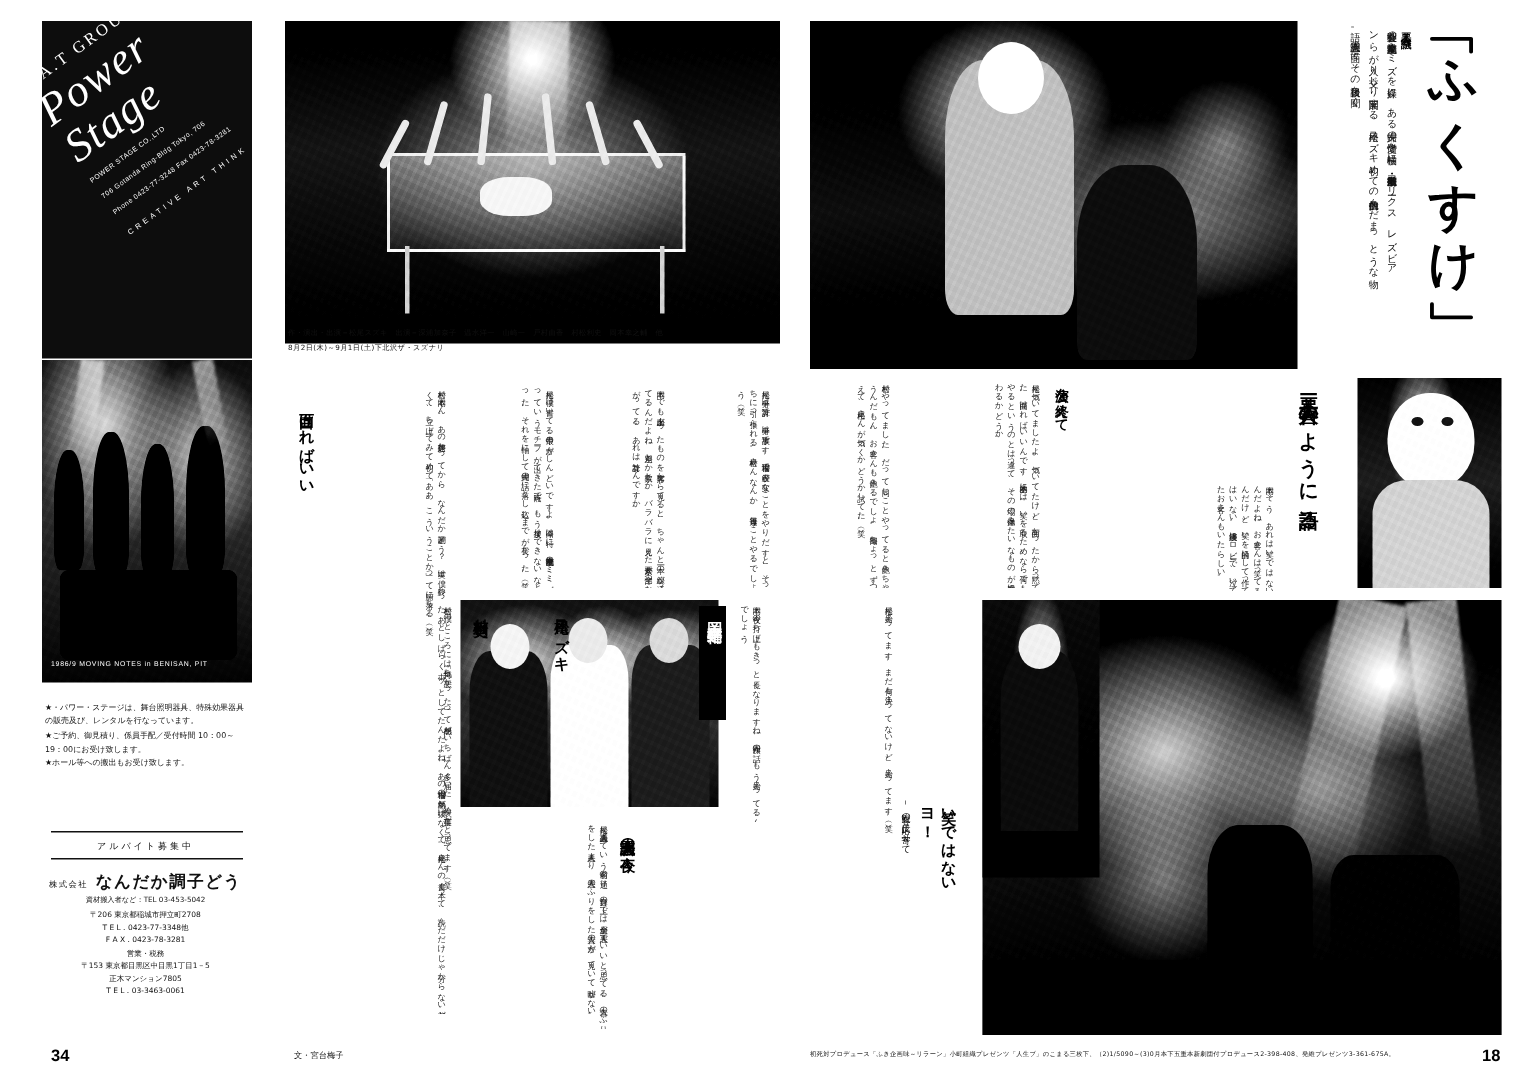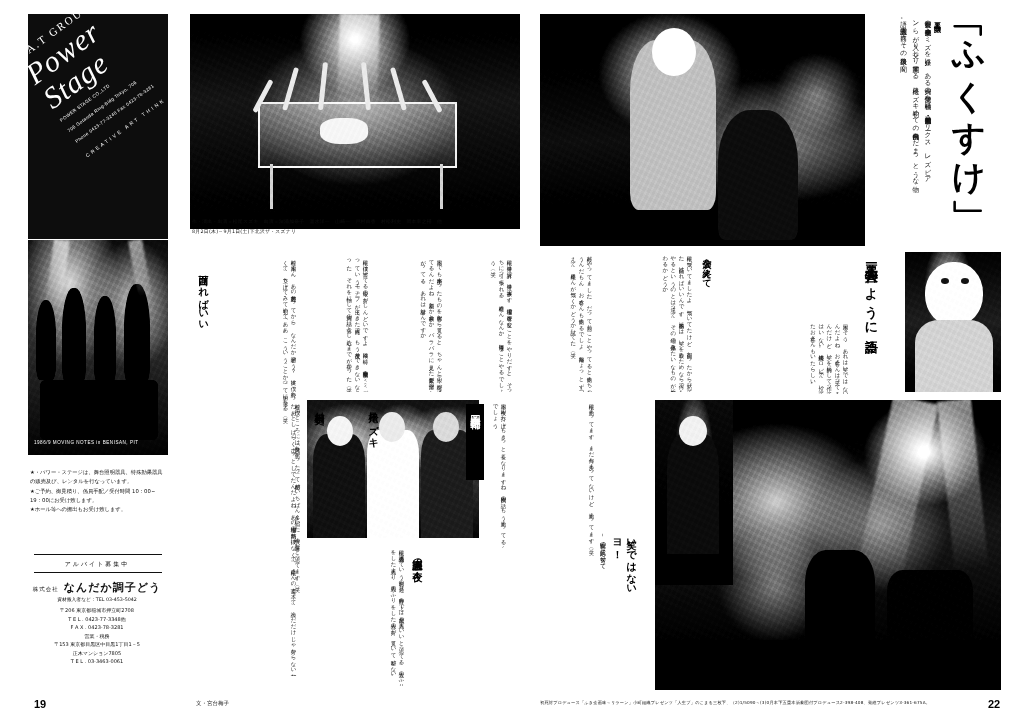--- a/index.html
+++ b/index.html
@@ -435,18 +435,18 @@
   <div class="col-body" style="left:448px; top:256px; width:66px; height:136px;">松尾　半分は計算で、半分は事故です。稽古場で役者が変なことをやりだすと、そっちに引っ張られる。村松さんなんか、毎日違うことやるでしょう。（笑）</div>
   <div class="col-body" style="left:520px; top:252px; width:74px; height:140px;">村松　やってました。だって同じことやってると飽きちゃうんだもん。お客さんも飽きるでしょ。毎回ちょっとずつ変えて、松尾さんが気づくかどうか試してた。（笑）</div>
   <div class="col-body" style="left:598px; top:252px; width:96px; height:140px;">松尾　気づいてましたよ。気づいてたけど、面白かったから黙ってた。面白ければいいんです、基本的には。笑いを取るためなら何でもやるというのとは違って、その場の体温みたいなものが客席に伝わるかどうか。</div>
   <div class="col-body" style="left:700px; top:320px; width:150px; height:74px;">岡本　そう、あれは笑いではないんだよね。お客さんは笑ってるんだけど、笑いを目的にして作ってはいない。終演後にロビーで、泣いてたお客さんもいたらしい。</div>
 
   <div class="col-body" style="left:196px; top:400px; width:106px; height:280px;">村松　僕のところには「気持ち悪かった」って感想がいちばん多く届いた。褒め言葉だと思ってます。（笑）</div>
   <div class="col-body" style="left:308px; top:546px; width:98px; height:140px;">松尾　悪人会議っていう名前の通り、舞台の上では全員が悪人でいいと思ってる。善人のふりをした悪人より、悪人のふりをした善人の方が、見ていて嘘がない。</div>
   <div class="col-body" style="left:412px; top:400px; width:96px; height:148px;">岡本　今夜の打ち上げもきっと長くなりますね。次回作の話、もう始まってるんでしょう。</div>
   <div class="col-body" style="left:516px; top:400px; width:80px; height:286px;">松尾　始まってます。まだ何も決まってないけど、始まってます。（笑）</div>
 
-  <div class="pagenum" style="left:34px; top:698px;">19</div>
-  <div class="pagenum" style="left:988px; top:698px;">22</div>
+  <div class="pagenum" style="left:34px; top:698px;">34</div>
+  <div class="pagenum" style="left:988px; top:698px;">18</div>
   <div class="byline" style="left:196px; top:700px;">文・宮台梅子</div>
   <div class="footnote" style="left:540px; top:700px; width:440px;">初死対プロデュース「ふき企画味～リラーン」小町組織プレゼンツ「人生ブ」のこまる三枚下、（2)1/5090～(3)0月本下五重本新劇団付プロデュース2-398-408、発維プレゼンツ3-361-675A。</div>
 
 </div>
 
 </body></html>

